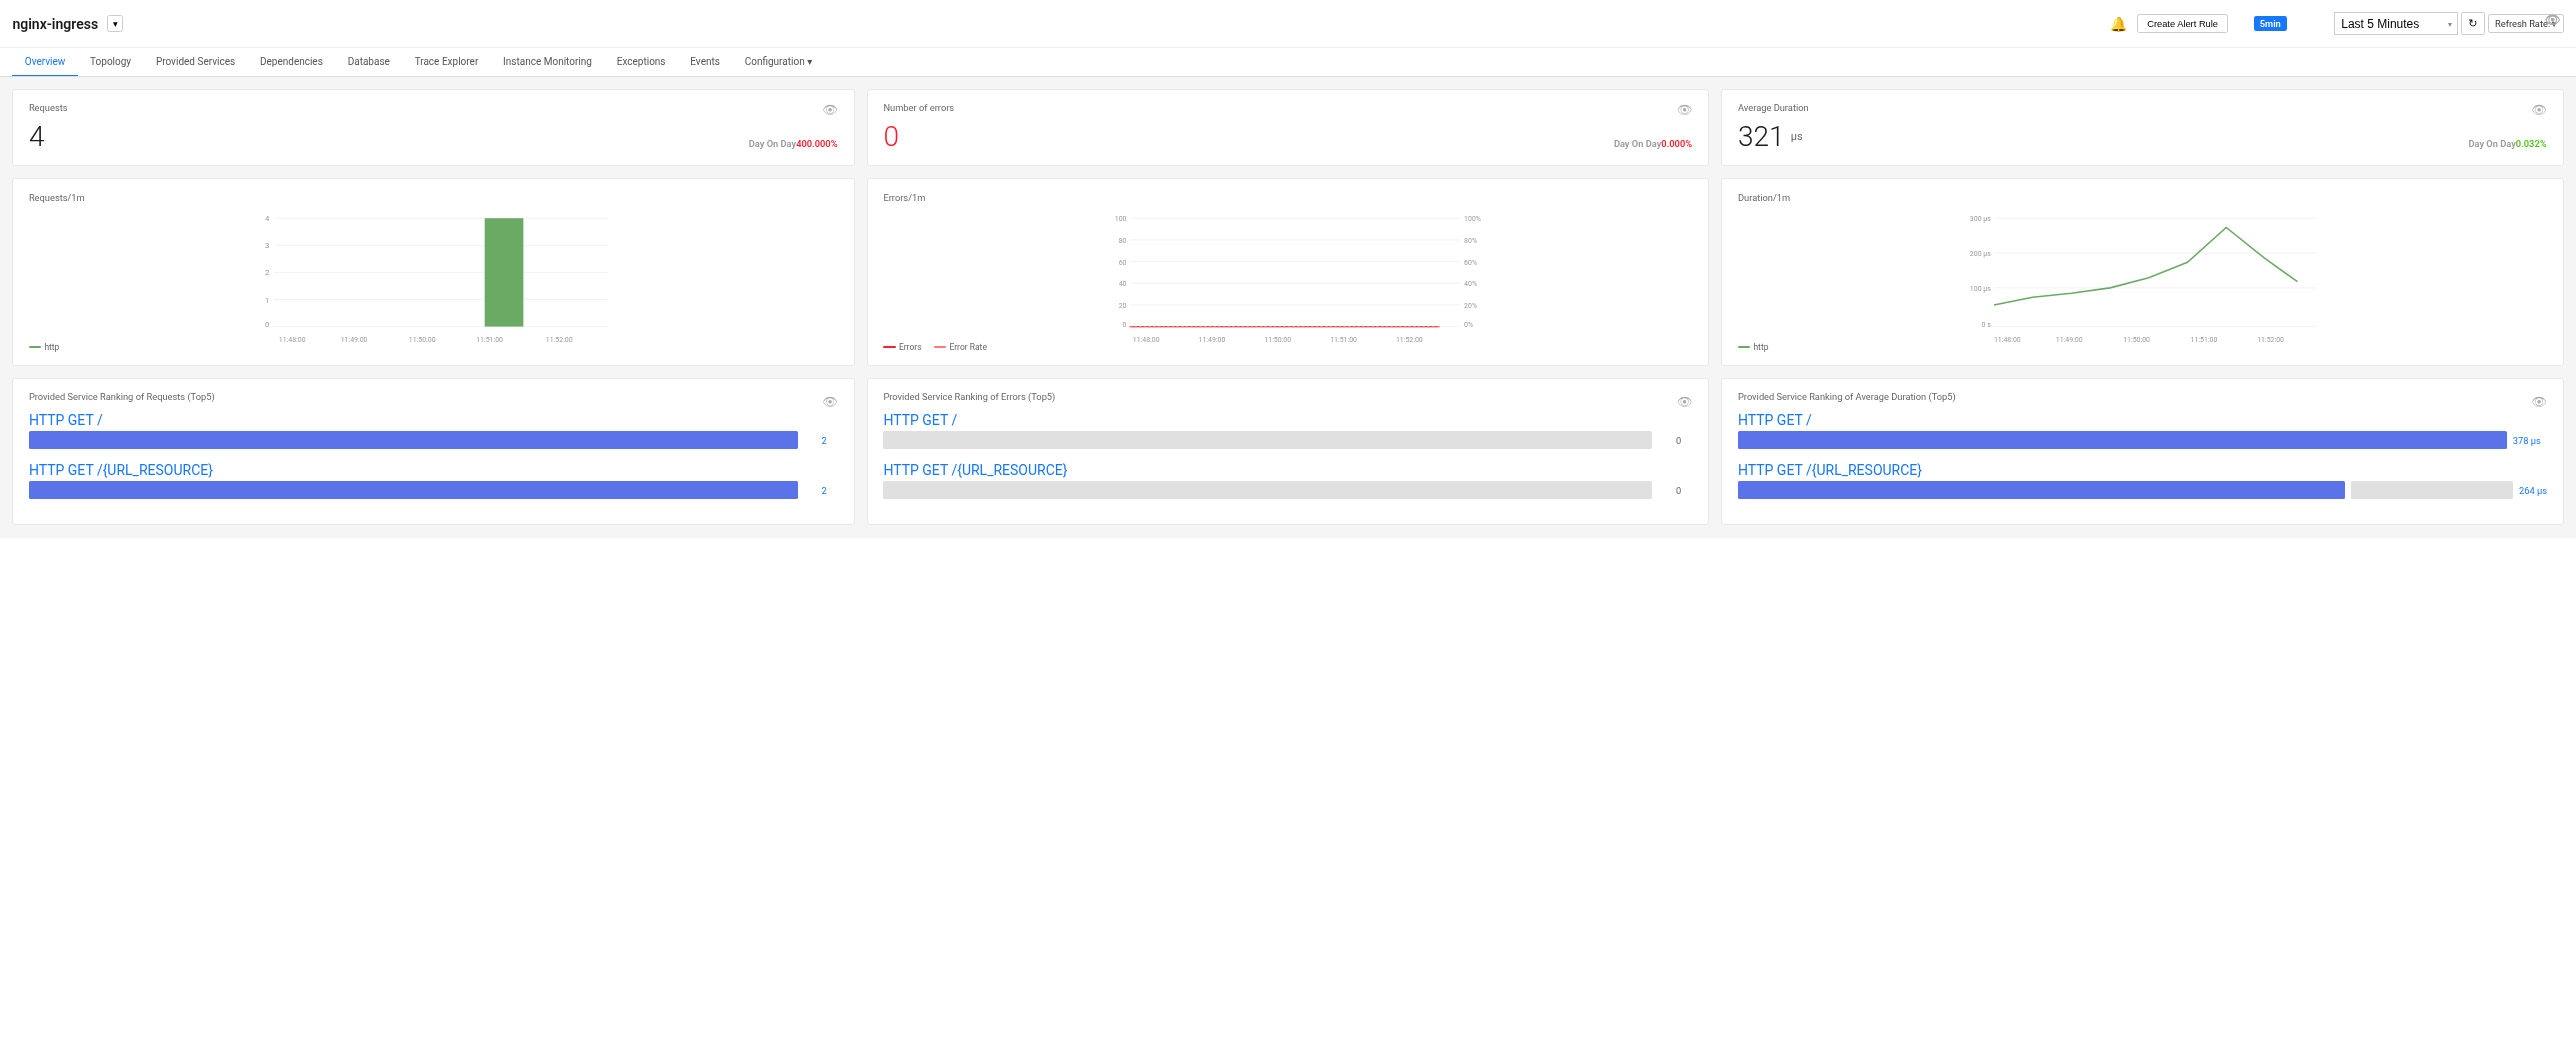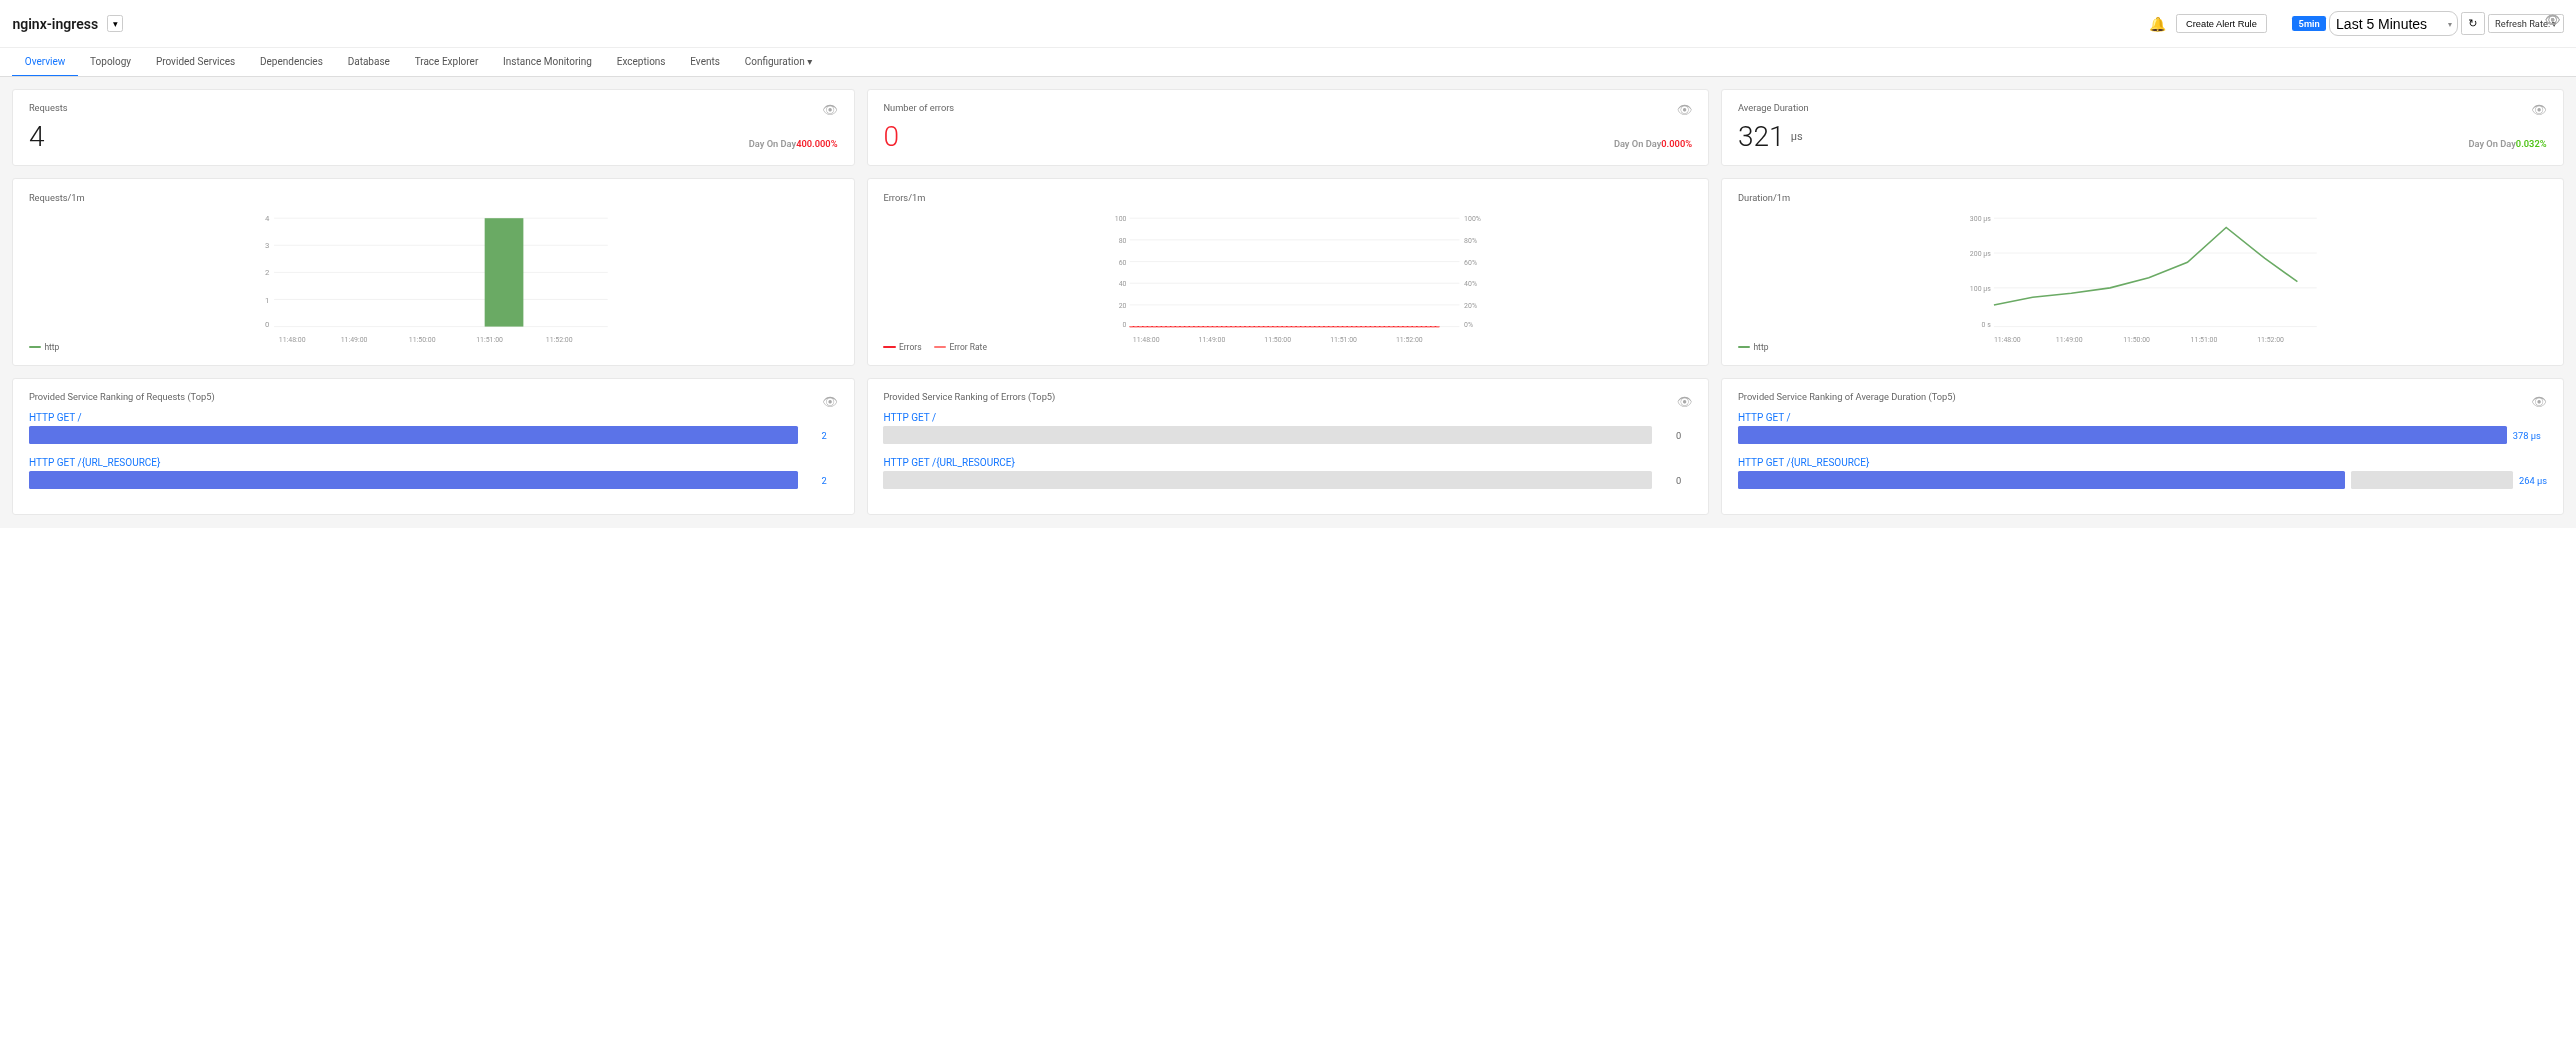--- a/index.html
+++ b/index.html
@@ -7,21 +7,21 @@
 
     
     .header { display: flex; align-items: center; padding: 6.2px 12.4px; border-bottom: 0.8px solid #eee; gap: 9.3px; height: 48px; }
     .app-title { font-size: 14px; font-weight: 600; color: #1a1a1a; }
     .dropdown-btn { background: none; border: 0.8px solid #ccc; border-radius: 2.3px; padding: 1.6px 4.7px; cursor: pointer; font-size: 9.3px; }
     .header-spacer { flex: 1; }
     .bell-icon { font-size: 14px; cursor: pointer; color: #555; }
     .create-alert-btn { border: 0.8px solid #ccc; background: #fff; padding: 3.9px 9.3px; border-radius: 2.3px; cursor: pointer; font-size: 9.3px; white-space: nowrap; }
     .time-filter { display: flex; align-items: center; gap: 3.1px; }
     .time-badge { background: #1677ff; color: #fff; padding: 2.3px 6.2px; border-radius: 2.3px; font-size: 9.3px; font-weight: 600; margin-left: 16px; }
-    .time-select { border: 0.8px solid #ccc; border-radius: 9px; padding: 3.1px 22px 3.1px 6.2px; font-size: 14px; appearance: none; background: #fff; cursor: pointer; min-width: 124px; }
+    .time-select { border: 0.8px solid #ccc; border-radius: 0; padding: 3.1px 22px 3.1px 6.2px; font-size: 12px; appearance: none; background: #fff; cursor: pointer; min-width: 124px; margin-left: 44px; }
     .time-select-wrap { position: relative; }
     .time-select-wrap::after { content: '▾'; position: absolute; right: 6.2px; top: 50%; transform: translateY(-50%); pointer-events: none; font-size: 7.8px; color: #888; }
     .refresh-btn { border: 0.8px solid #ccc; background: #fff; padding: 3.9px 6.2px; border-radius: 2.3px; cursor: pointer; font-size: 11px; }
     .refresh-rate { display: flex; align-items: center; gap: 1.6px; border: 0.8px solid #ccc; border-radius: 2.3px; padding: 3.1px 6.2px; font-size: 9.3px; cursor: pointer; }
 
     
     .nav-tabs { display: flex; border-bottom: 0.8px solid #ddd; padding: 0 12.4px; gap: 0; }
     .nav-tab { padding: 7.8px 12.4px; font-size: 10px; color: #555; cursor: pointer; border-bottom: 1.6px solid transparent; white-space: nowrap; }
     .nav-tab.active { color: #1677ff; border-bottom: 1.6px solid #1677ff; }
 
@@ -51,21 +51,21 @@
     .legend-item { display: flex; align-items: center; }
 
     
     svg { overflow: visible; }
 
     
     .rankings-row { display: grid; grid-template-columns: 1fr 1fr 1fr; gap: 12.4px; }
     .ranking-card { background: #fff; border: 0.8px solid #e8e8e8; border-radius: 3.1px; padding: 12.4px 15.5px; }
     .ranking-title { font-size: 9.3px; color: #666; margin-bottom: 9.3px; }
     .ranking-item { margin-bottom: 12.4px; }
-    .ranking-link { color: #1677ff; font-size: 10px; cursor: pointer; margin-bottom: 3.1px; display: block; text-decoration: none; }
+    .ranking-link { color: #1677ff; font-size: 14px; cursor: pointer; margin-bottom: 3.1px; display: block; text-decoration: none; }
     .ranking-bar-wrap { display: flex; align-items: center; gap: 6.2px; }
     .ranking-bar { height: 18.6px; border-radius: 1.6px; }
     .ranking-bar.blue { background: #5b73e8; }
     .ranking-bar.gray { background: #e0e0e0; }
     .ranking-count { font-size: 9.3px; color: #666; min-width: 23px; text-align: right; }
     .ranking-count.blue { color: #1677ff; }
   </style>
 </head>
 <body>
 

